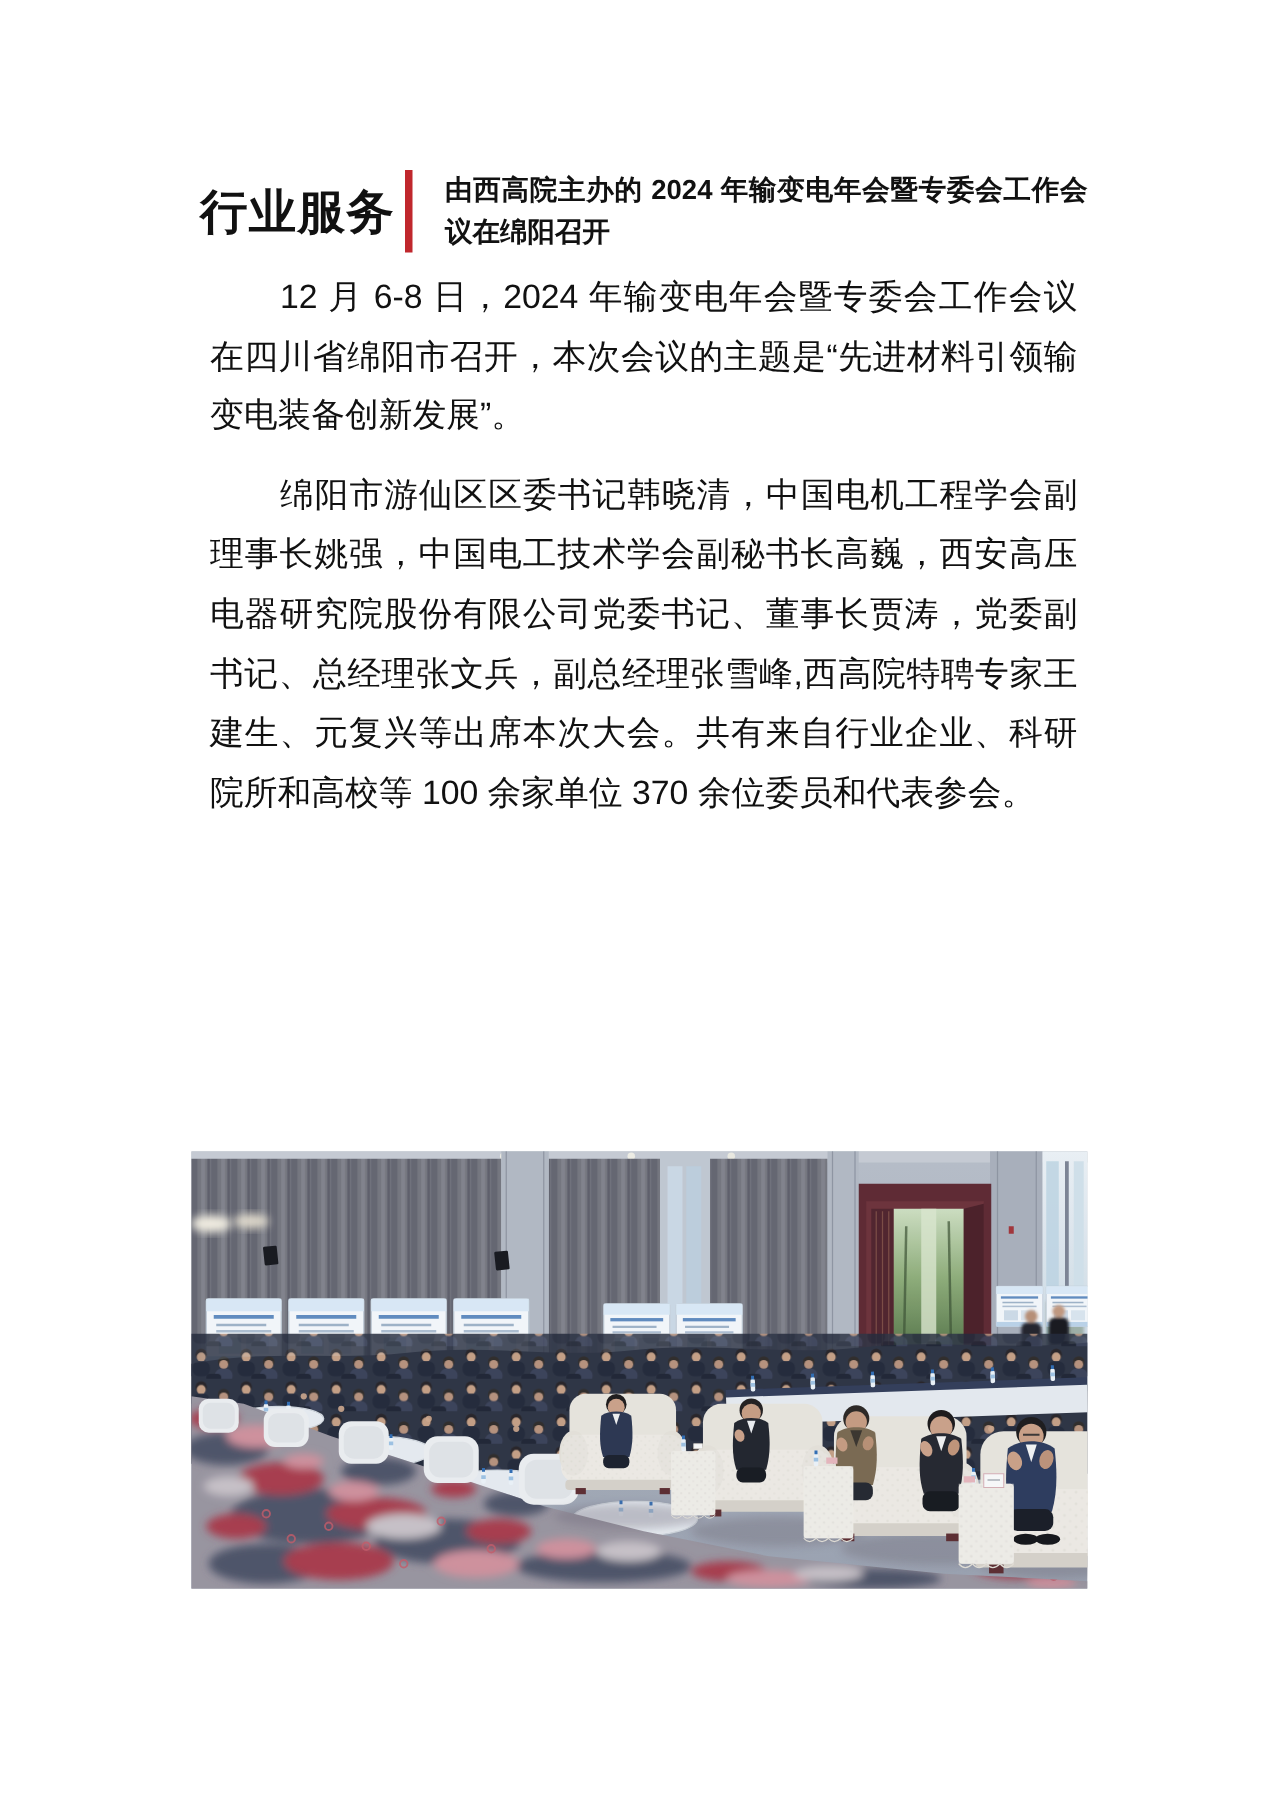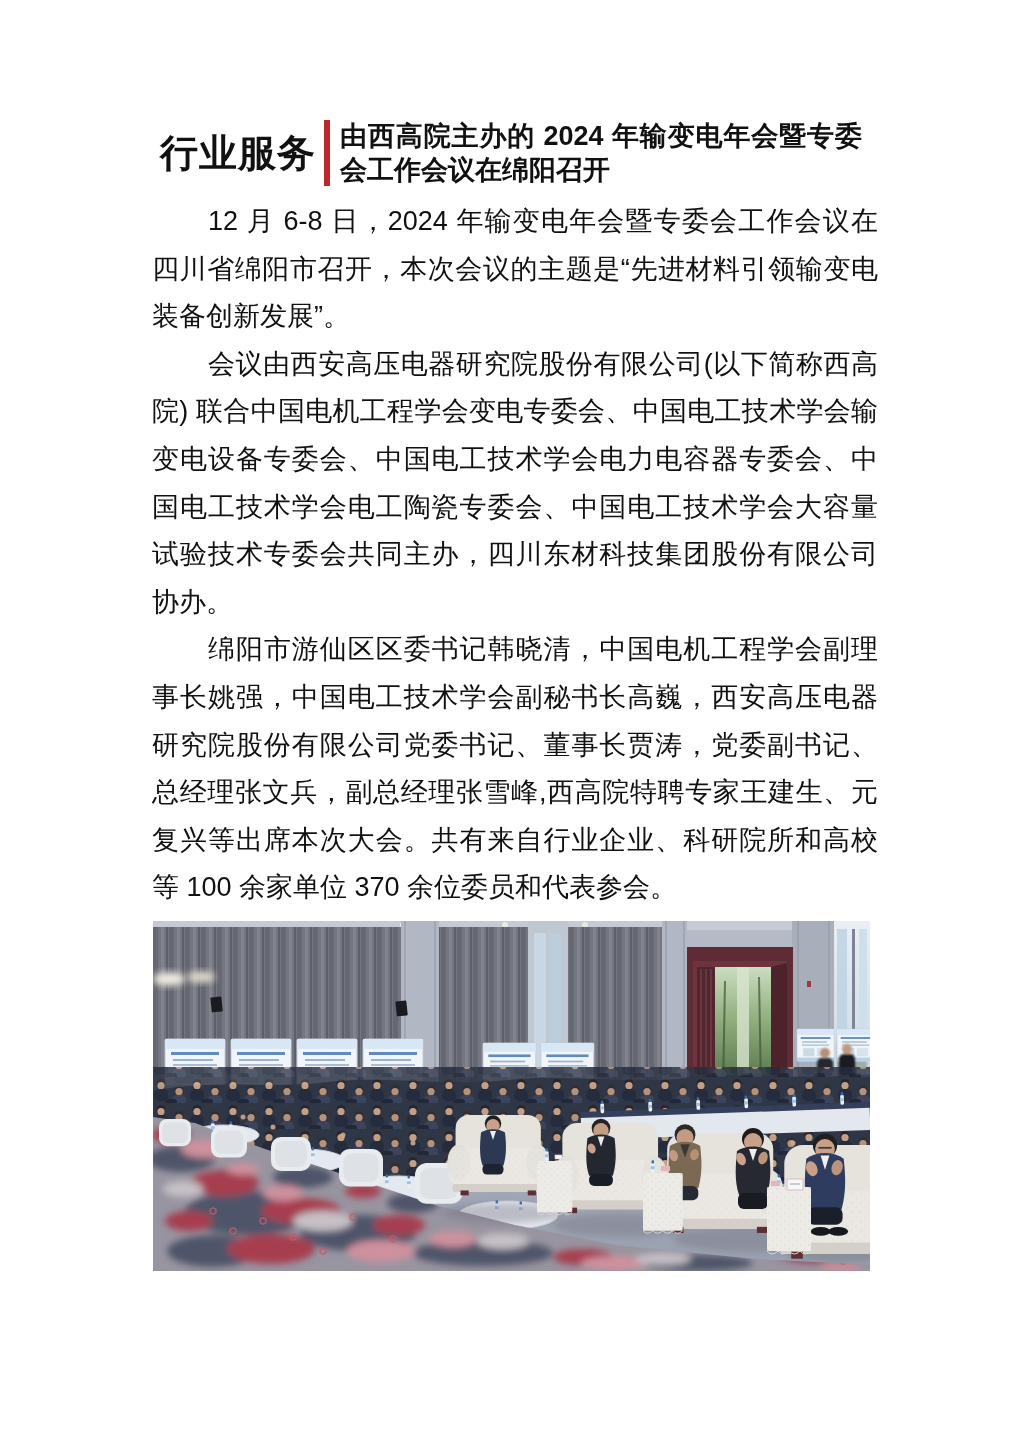--- a/index.html
+++ b/index.html
@@ -12,49 +12,48 @@
     display:flex;align-items:center;
   }
   .section-label{
     font-size:38px;font-weight:bold;letter-spacing:1px;white-space:nowrap;
     color:#111;flex:0 0 auto;
   }
   .red-bar{
     flex:0 0 auto;width:6px;height:66px;background:#c0272d;margin:0 10px 0 8px;
   }
   .doc-title{
-    margin:0;width:522px;font-size:27px;font-weight:bold;line-height:34px;color:#111;
+    margin:16px;width:522px;font-size:22px;font-weight:bold;line-height:34px;color:#111;
     text-align:justify;
   }
   .article{
     position:absolute;left:152px;top:198px;width:726px;
   }
   .article p{
-    margin:0;font-size:27px;line-height:47.6px;text-align:justify;
+    margin:16px;font-size:27px;line-height:47.6px;text-align:justify;
     text-indent:56px;color:#111;
   }
   .photo-figure{
     position:absolute;left:153px;top:921px;width:717px;height:350px;margin:0;
   }
   .photo-figure svg{display:block;}
 </style>
 </head>
 <body>
 
 <div class="page">
 
   <header class="doc-header">
     <div class="section-label">行业服务</div>
     <div class="red-bar"></div>
     <h1 class="doc-title">由西高院主办的 2024 年输变电年会暨专委会工作会议在绵阳召开</h1>
   </header>
 
   <main class="article">
     <p>12 月 6-8 日，2024 年输变电年会暨专委会工作会议在四川省绵阳市召开，本次会议的主题是“先进材料引领输变电装备创新发展”。</p>
-    <p>会议由西安高压电器研究院股份有限公司(以下简称西高院) 联合中国电机工程学会变电专委会、中国电工技术学会输变电设备专委会、中国电工技术学会电力电容器专委会、中国电工技术学会电工陶瓷专委会、中国电工技术学会大容量试验技术专委会共同主办，四川东材科技集团股份有限公司协办。</p>
     <p>绵阳市游仙区区委书记韩晓清，中国电机工程学会副理事长姚强，中国电工技术学会副秘书长高巍，西安高压电器研究院股份有限公司党委书记、董事长贾涛，党委副书记、总经理张文兵，副总经理张雪峰,西高院特聘专家王建生、元复兴等出席本次大会。共有来自行业企业、科研院所和高校等 100 余家单位 370 余位委员和代表参会。</p>
   </main>
 
   <figure class="photo-figure" aria-label="2024年输变电年会会场照片：会议大厅内众多参会代表就座并鼓掌，前排为白色沙发贵宾席">
     <svg viewBox="0 0 717 350" width="717" height="350">
       <defs>
         <linearGradient id="wallG" x1="0" y1="0" x2="0" y2="1">
           <stop offset="0" stop-color="#b9bfc9"></stop>
             <stop offset="1" stop-color="#9ba2b0"></stop>
         </linearGradient>

